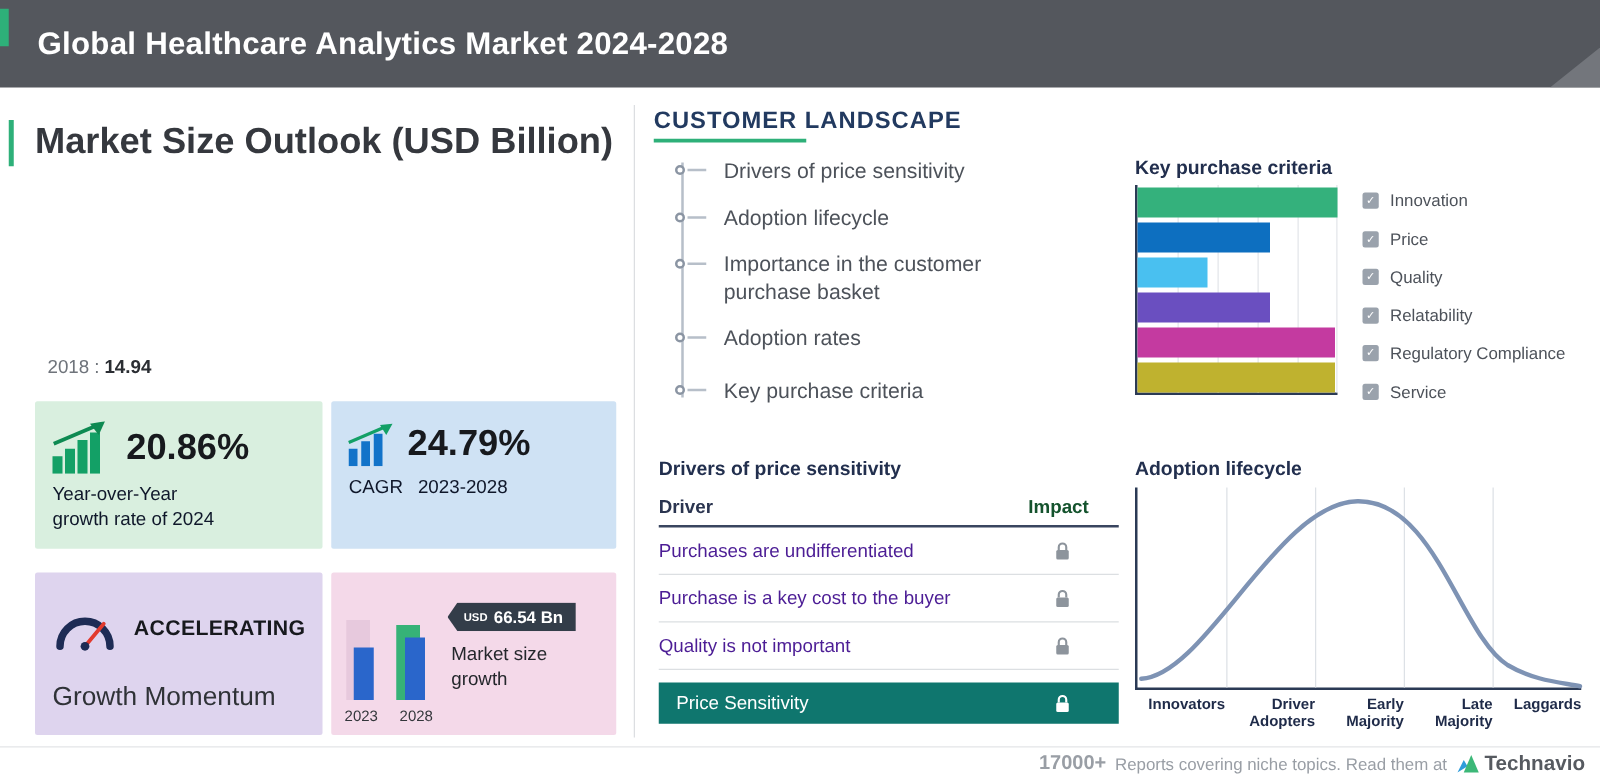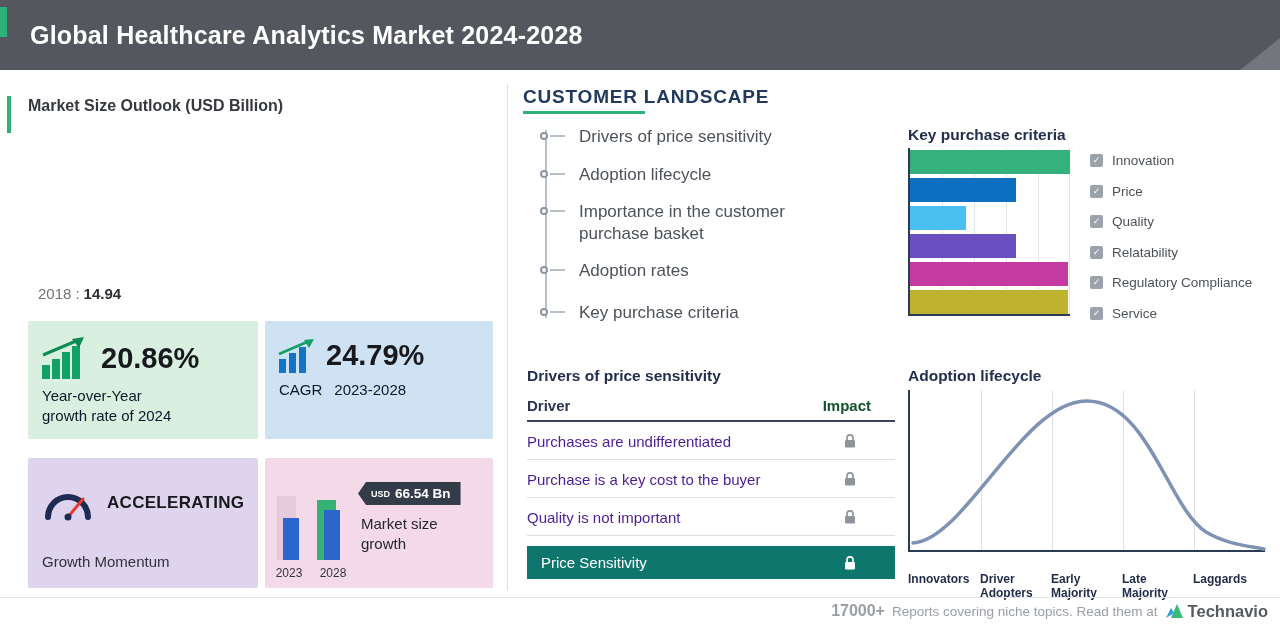--- a/index.html
+++ b/index.html
@@ -13,39 +13,39 @@
   .header { position: absolute; top: 0; left: 0; width: 100%; height: 70px; background: #54575d; }
   .header-accent { position: absolute; top: 7px; left: 0; width: 7px; height: 30px; background: #2eb079; }
   .header-title { position: absolute; left: 30px; top: 0; margin: 0; line-height: 70px;
     font-size: 25px; font-weight: bold; color: #ffffff; letter-spacing: .2px; }
   .header-corner { position: absolute; right: 0; top: 38px; width: 40px; height: 32px;
     background: #73767c; clip-path: polygon(100% 0, 0 100%, 100% 100%); }
 
   
   .outlook-accent { position: absolute; left: 7px; top: 96px; width: 4px; height: 37px; background: #2eb079; }
   .outlook-title { position: absolute; left: 28px; top: 97px; margin: 0;
-    font-size: 16px; font-weight: 600; color: #35383e; }
+    font-size: 29px; font-weight: 600; color: #35383e; }
   .base-year { position: absolute; left: 38px; top: 285px; font-size: 15px; color: #6f747b; }
   .base-year .sep { margin: 0 4px; }
   .base-year .val { font-weight: bold; color: #2b2e33; }
 
   .card { position: absolute; border-radius: 2px; }
   .card-yoy  { left: 28px;  top: 321px; width: 230px; height: 118px; }
   .card-cagr { left: 265px; top: 321px; width: 228px; height: 118px; }
   .card-mom  { left: 28px;  top: 458px; width: 230px; height: 130px; }
   .card-size { left: 265px; top: 458px; width: 228px; height: 130px; }
 
   .card-top { display: flex; align-items: center; gap: 11px; padding: 16px 12px 0 12px; }
   .card-value { font-size: 29px; font-weight: bold; color: #17191d; }
   .card-desc { padding: 7px 14px 0 14px; font-size: 15px; color: #0f172a; line-height: 1.35; }
   .cagr-line { display: flex; gap: 12px; }
 
   .mom-top { display: flex; align-items: center; gap: 13px; padding: 26px 12px 0 14px; }
   .mom-value { font-size: 17px; font-weight: bold; color: #17191d; letter-spacing: .3px; }
-  .mom-label { position: absolute; left: 14px; bottom: 18px; font-size: 15px; color: #2f3237; }
+  .mom-label { position: absolute; left: 14px; bottom: 18px; font-size: 21px; color: #2f3237; }
 
   
   .mini-chart { position: absolute; left: 8px; bottom: 8px; width: 90px; height: 104px; }
   .msbar { position: absolute; bottom: 20px; }
   .ms-bg1   { left: 4px;  width: 19px; height: 64px; background: #e7c9dd; }
   .ms-blue1 { left: 10px; width: 16px; height: 42px; }
   .ms-green { left: 44px; width: 19px; height: 60px; }
   .ms-blue2 { left: 51px; width: 16px; height: 50px; }
   .ms-xlabel { position: absolute; bottom: 0; width: 32px; text-align: center; font-size: 12px; color: #33363b; }
   .ms-x1 { left: 0; } .ms-x2 { left: 44px; }
@@ -92,22 +92,22 @@
   .drv-row-label { position: absolute; left: 0; top: 50%; transform: translateY(-50%); font-size: 15px; color: #4c1d95; }
   .drv-lock { position: absolute; right: 38px; top: 50%; transform: translateY(-50%); }
   .drv-highlight { position: relative; height: 33px; margin-top: 10px; display: flex; align-items: center; }
   .drv-highlight-label { padding-left: 14px; font-size: 15px; color: #ffffff; }
 
   
   .adp-title { position: absolute; left: 908px; top: 367px; font-size: 15.5px; font-weight: bold; color: #222f4e; }
   .adp-chart { position: absolute; left: 908px; top: 390px; width: 357px; height: 162px;
     border-left: 2px solid #2b3a55; border-bottom: 2px solid #2b3a55; }
   .adp-grid { position: absolute; top: 0; bottom: 0; width: 1px; background: #dde1e6; }
-  .adp-label { position: absolute; top: 556px; width: 72px; text-align: left;
-    font-size: 12px; font-weight: bold; color: #1f2b49; line-height: 1.18; margin-top: 16px; }
+  .adp-label { position: absolute; top: 556px; width: 72px; text-align: right;
+    font-size: 12px; font-weight: bold; color: #1f2b49; line-height: 1.18; }
 
   
   .footer-line { position: absolute; left: 0; right: 0; top: 597px; height: 1px; background: #e3e5e8; }
   .footer { position: absolute; right: 12px; top: 600px; height: 22px; display: flex; align-items: center; gap: 7px; }
   .footer-count { font-size: 16px; font-weight: bold; color: #999ea5; }
   .footer-text { font-size: 13.5px; color: #999ea5; }
   .brand { display: flex; align-items: center; gap: 4px; text-decoration: none; cursor: pointer; }
   .brand-text { font-size: 16.5px; font-weight: 600; color: #565a60; }
 </style>
 </head>

